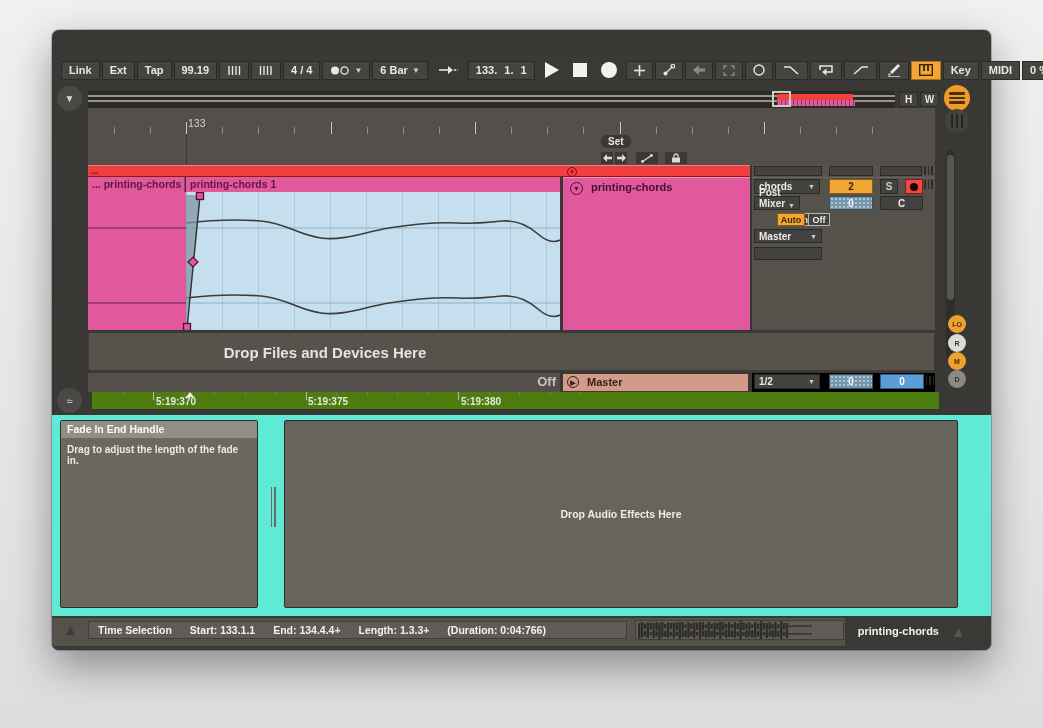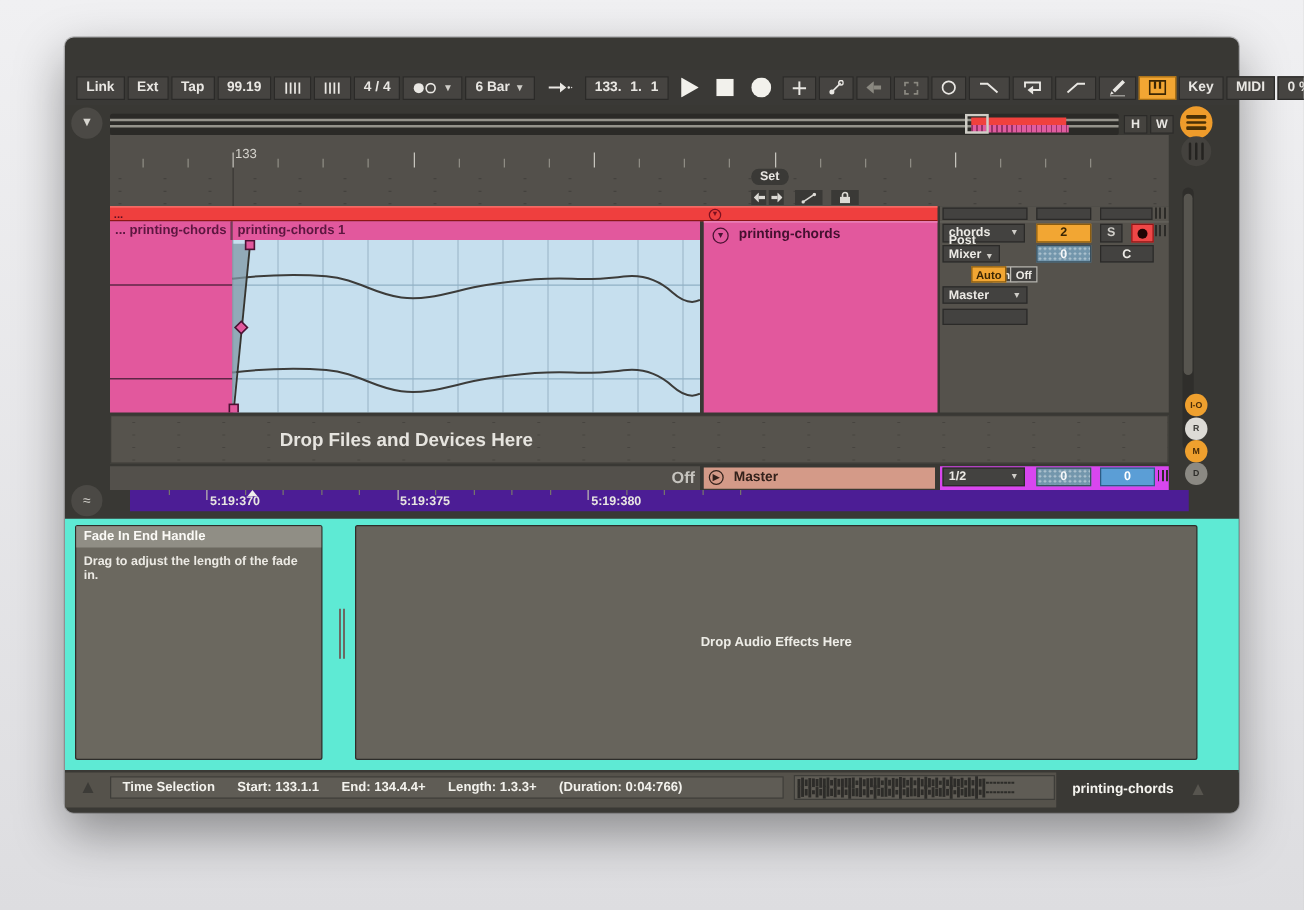--- a/index.html
+++ b/index.html
@@ -102,23 +102,23 @@
     line-height:39px;font-size:15px;font-weight:700;color:#e6e4df;}
   
   .mrow{position:absolute;left:0;top:289px;width:847px;height:19px;}
   .mrow .mlane{position:absolute;left:0;top:0;width:472px;height:19px;background:#53504b;}
   .offlbl{position:absolute;right:4px;top:1px;font-size:13px;font-weight:700;color:#c6c4bf;}
   .mname{position:absolute;left:475px;top:1px;width:185px;height:17px;background:#d49a88;color:#33211b;
     font-size:11px;font-weight:700;line-height:17px;}
   .mname .pcirc{position:absolute;left:4px;top:2px;width:12px;height:12px;border-radius:50%;
     border:1.5px solid #33211b;font-size:7px;text-align:center;line-height:11px;color:#33211b;}
   .mname .lbl{margin-left:24px;}
-  .mctl{position:absolute;left:664px;top:0;width:183px;height:19px;background:#d946ef;}
-  
-  .truler{position:absolute;left:16px;top:308px;width:847px;height:17px;background:#4c1d95;}
+  .mctl{position:absolute;left:664px;top:0;width:183px;height:19px;background:#000000;}
+  
+  .truler{position:absolute;left:4px;top:308px;width:847px;height:17px;background:#4d7c0f;}
   .ttick{position:absolute;top:0;width:1px;background:#76746d;}
   .tlabel{position:absolute;top:4px;font-size:10px;font-weight:700;color:#e8e6e2;}
   .tmarker{position:absolute;left:94px;top:0;width:0;height:0;
     border-left:4px solid transparent;border-right:4px solid transparent;border-bottom:5px solid #f0efeb;}
   
   .rrail{position:absolute;left:888px;top:0;width:51px;height:331px;}
   .hamb{position:absolute;left:4px;top:1px;width:26px;height:26px;border-radius:50%;background:#ef9c2b;
     display:flex;flex-direction:column;justify-content:center;gap:2px;padding:0 5px;}
   .hamb i{height:2.5px;background:#4a3006;border-radius:1px;}
   .mixc{position:absolute;left:5px;top:25px;width:24px;height:24px;border-radius:50%;background:#44423e;

